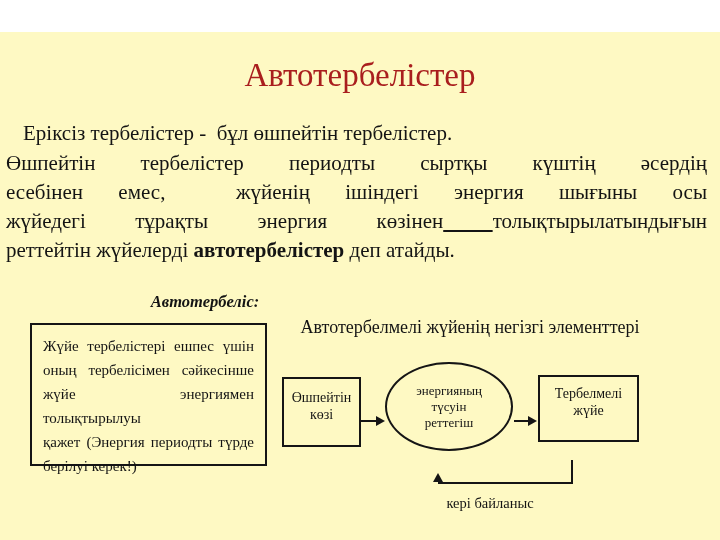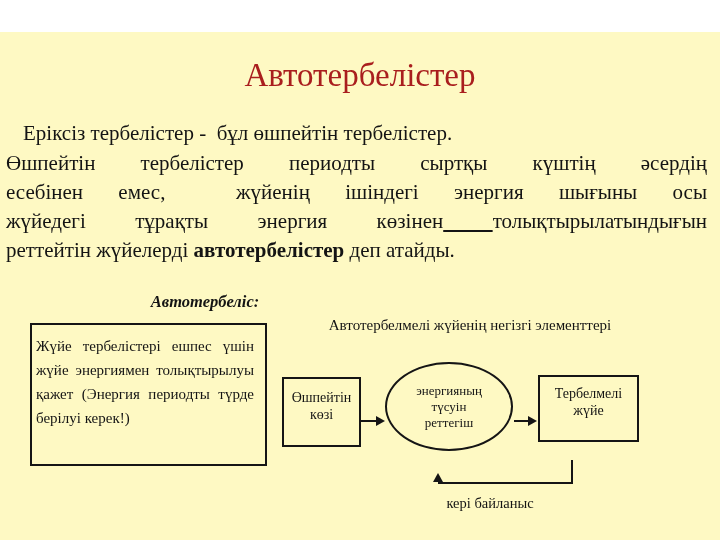--- a/index.html
+++ b/index.html
@@ -25,28 +25,28 @@
   .para2 .bold { font-weight:700; }
   .para2 .uspace { text-decoration:underline; }
 
   .diagram-heading {
     position:absolute; left:100px; top:260px; width:210px;
     font-size:16.5px; font-weight:700; font-style:italic; text-align:center;
   }
   .note-box {
     position:absolute; left:30px; top:291px; width:237px; height:143px;
     border:2px solid var(--color-line,#151515); box-sizing:border-box;
-    padding:9px 11px 0 4px; font-size:15px;
+    padding:9px 11px 0 11px; font-size:15px;
   }
   .note-box .nline { line-height:24px; text-align:justify; text-align-last:justify; }
   .note-box .nline.last { text-align-last:left; }
 
   .elements-title {
     position:absolute; left:300px; top:285px; width:340px;
-    text-align:center; font-size:15px;
+    text-align:center; font-size:18px;
   }
   .dbox {
     position:absolute; border:2px solid var(--color-line,#151515);
     box-sizing:border-box; text-align:center; font-size:14px; line-height:17px;
   }
   .energy-box { left:282px; top:345px; width:79px; height:70px; padding-top:10px; }
   .osc-box { left:538px; top:343px; width:101px; height:67px; padding-top:8px; }
   .ellipse {
     position:absolute; left:385px; top:330px; width:128px; height:89px;
     border:2.5px solid var(--color-line,#151515); border-radius:50%;
@@ -84,20 +84,21 @@
     <div class="pline">Өшпейтін тербелістер периодты сыртқы күштің әсердің</div>
     <div class="pline">есебінен емес,&nbsp; жүйенің ішіндегі энергия шығыны осы</div>
     <div class="pline"><span>жүйедегі тұрақты энергия көзінен</span><span class="uspace"> </span><span>толықтырылатындығын</span></div>
     <div class="pline last"><span>реттейтін жүйелерді </span><span class="bold">автотербелістер</span><span> деп атайды.</span></div>
   </div>
 
   <div class="diagram-heading">Автотербеліс:</div>
 
   <div class="note-box">
     <div class="nline">Жүйе тербелістері ешпес үшін</div>
+    <div class="nline">оның тербелісімен сәйкесінше</div>
     <div class="nline">жүйе энергиямен толықтырылуы</div>
     <div class="nline">қажет (Энергия периодты түрде</div>
     <div class="nline last">берілуі керек!)</div>
   </div>
 
   <div class="elements-title">Автотербелмелі жүйенің негізгі элементтері</div>
 
   <div class="dbox energy-box">
     <div>Өшпейтін</div>
     <div>көзі</div>

